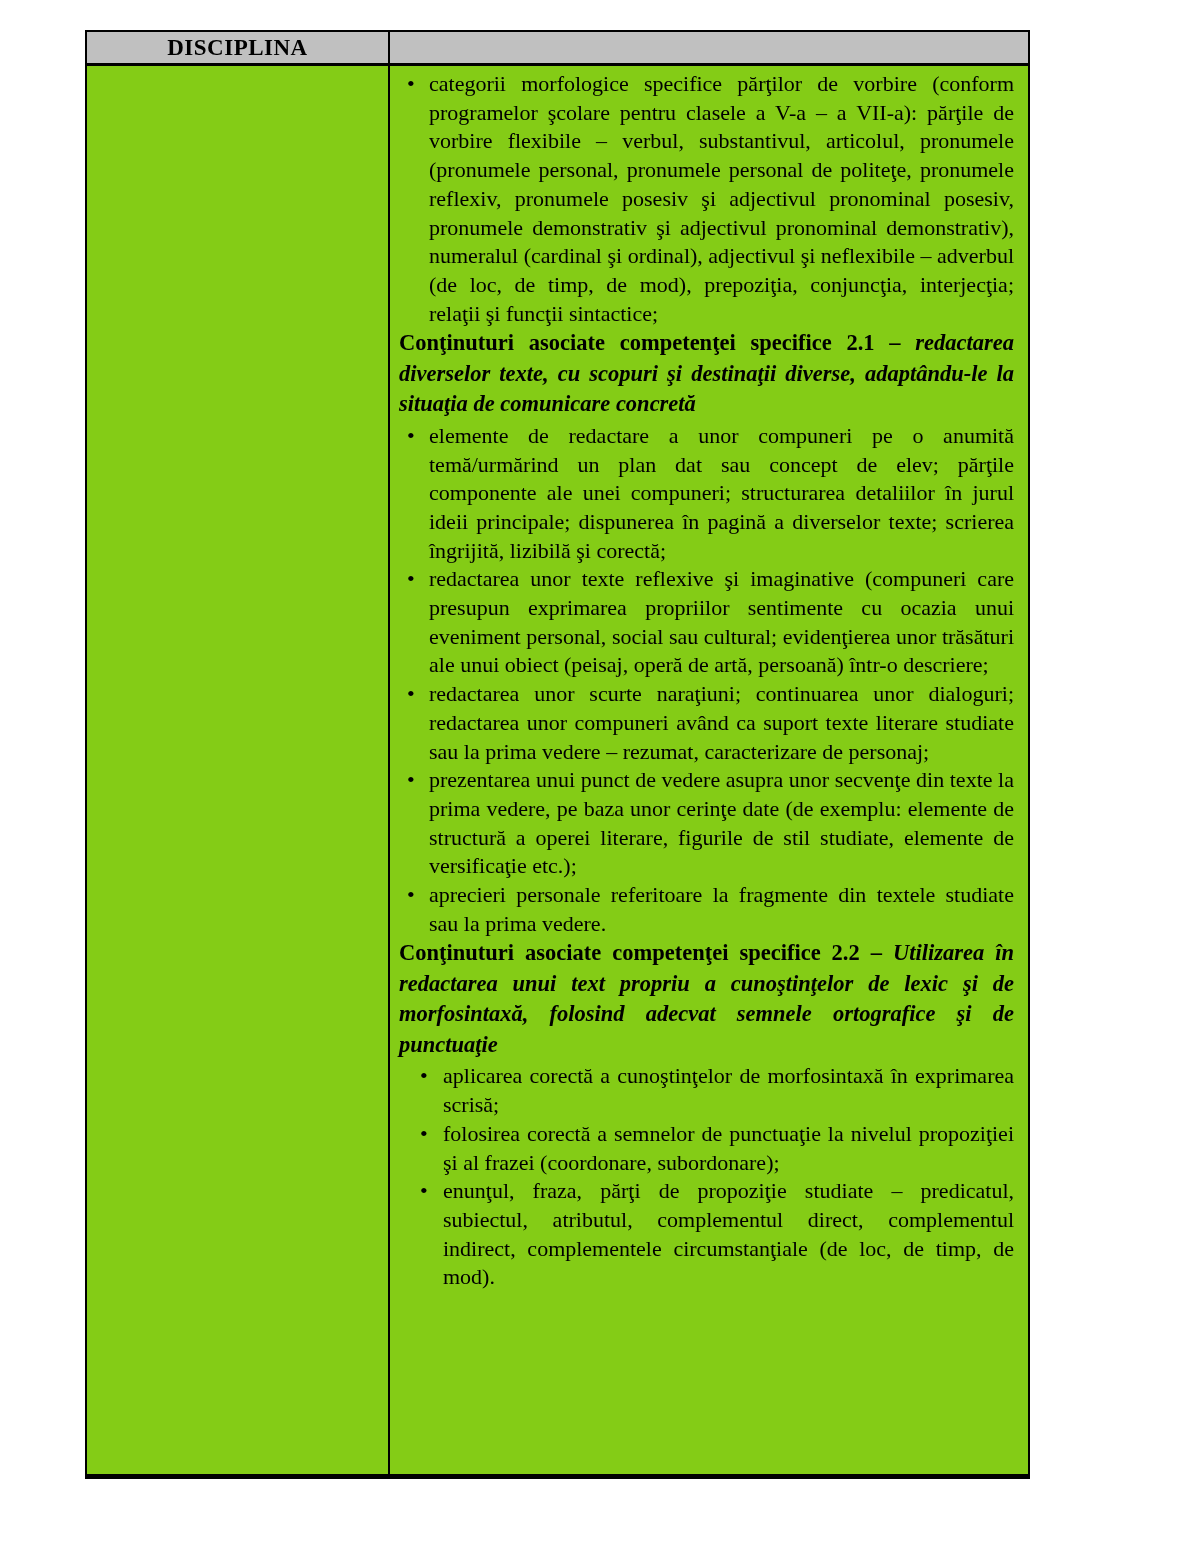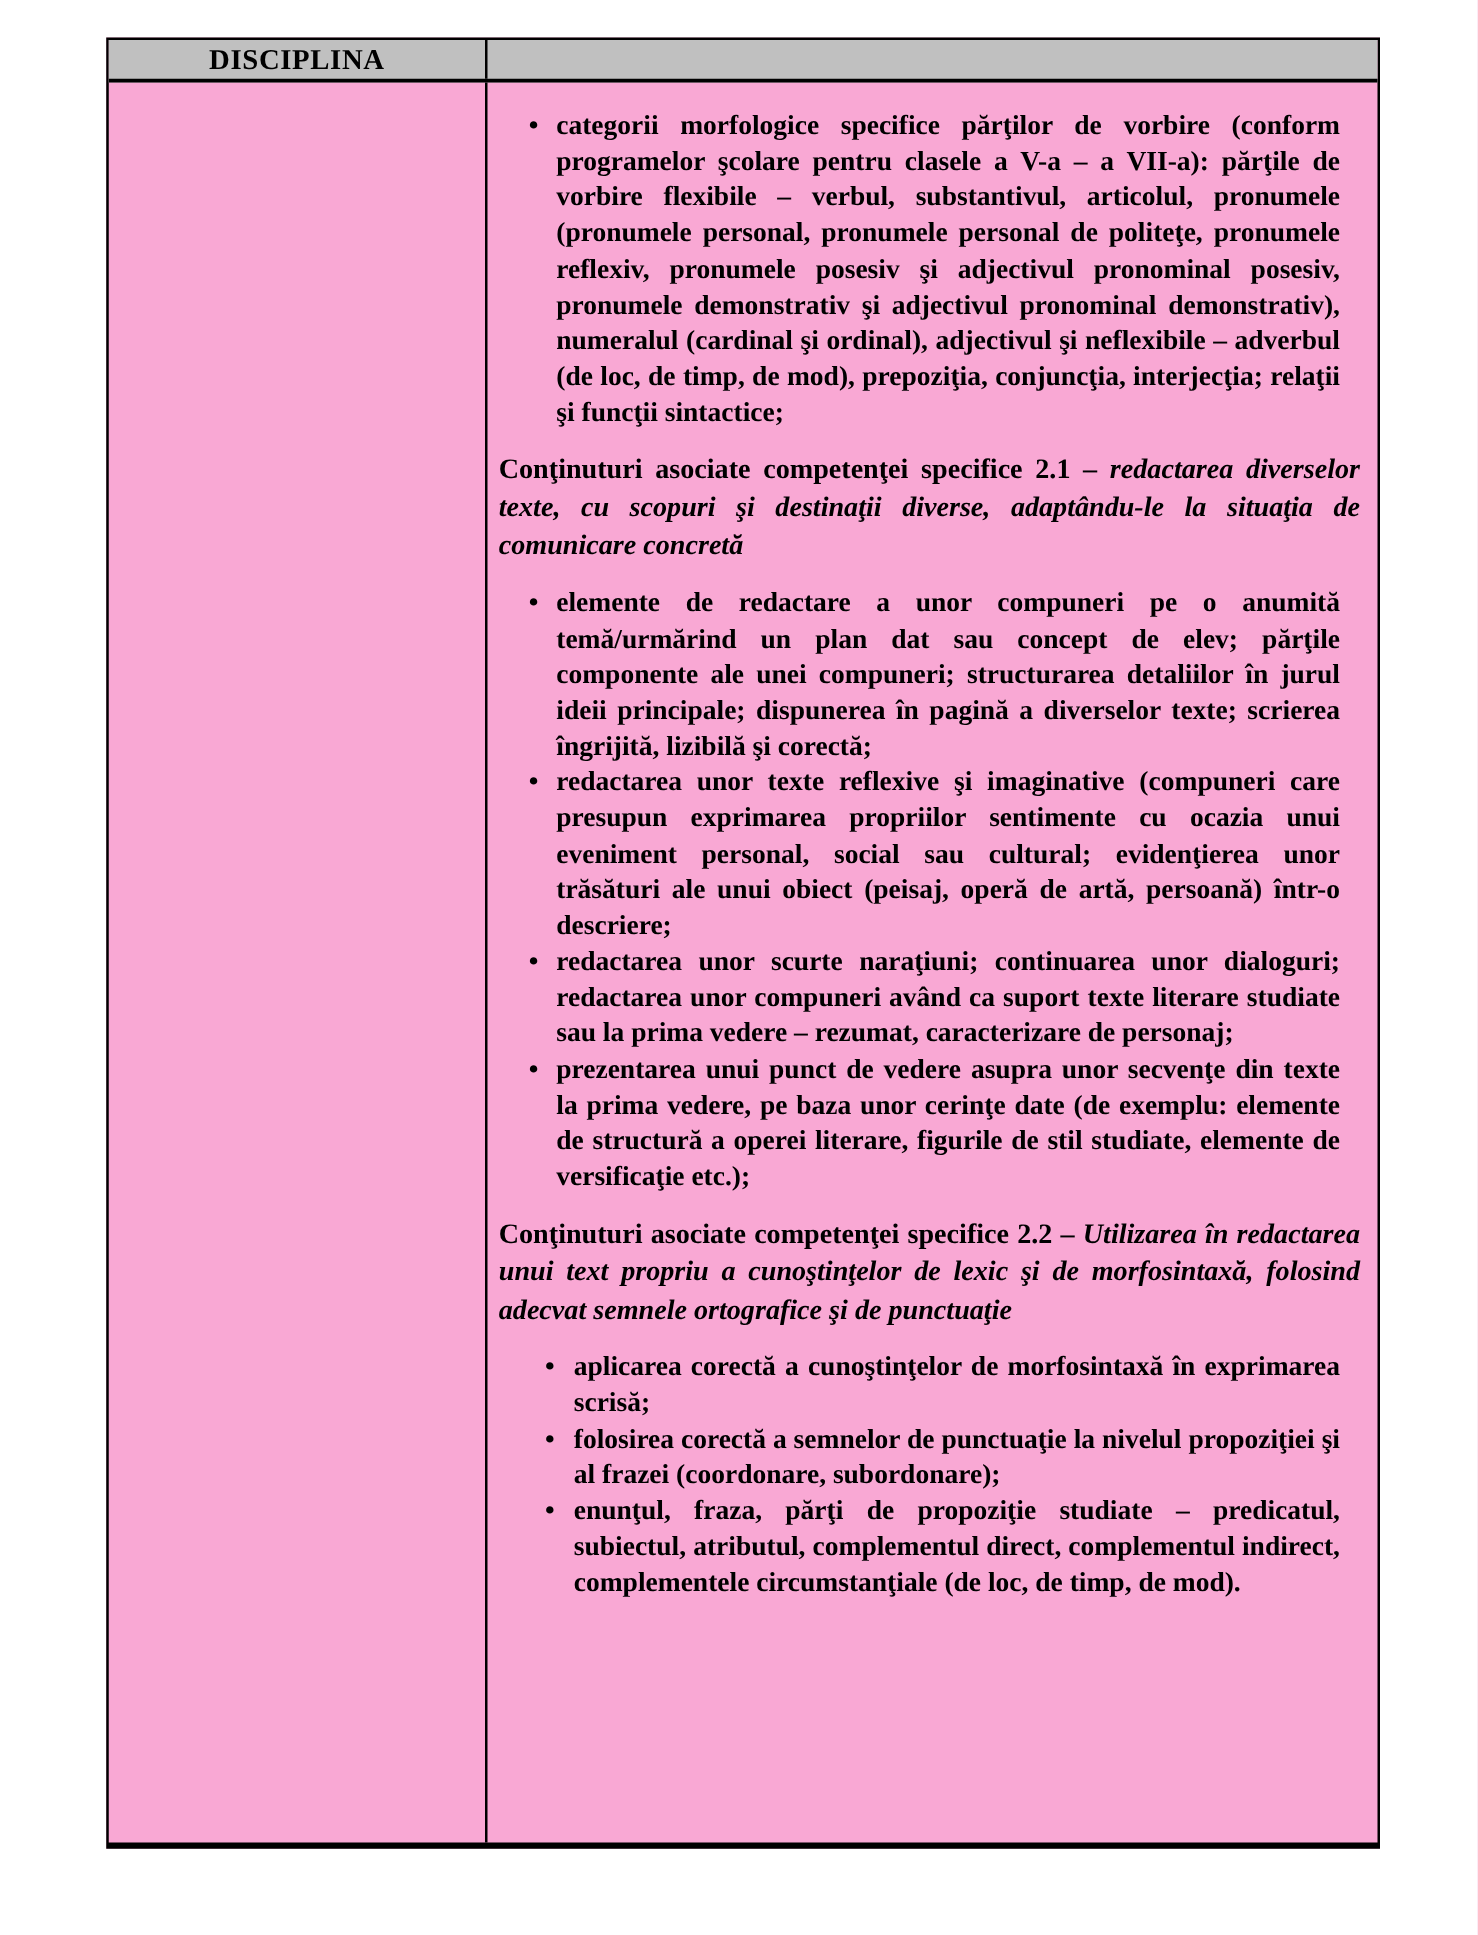--- a/index.html
+++ b/index.html
@@ -6,40 +6,40 @@
   html, body { background: #ffffff; }
   body {
     width: 1182px; height: 1548px;
     position: relative;
     font-family: "Liberation Serif", "DejaVu Serif", serif;
     color: #000000;
   }
   .doc-table {
     position: absolute;
     left: 85px; top: 30px;
-    width: 1019px;
+    width: 945px;
     border: 2px solid #000;
     border-bottom-width: 5px;
-    background: #f9a8d4;
+    background: #84cc16;
   }
   .row { display: flex; align-items: stretch; }
   .col1 { width: 303px; flex: 0 0 303px; border-right: 2px solid #000; }
   .col2 { flex: 1 1 auto; min-width: 0; }
   .thead { background: #c0c0c0; border-bottom: 3px solid #000; }
   .th {
     text-align: center;
     font-weight: bold;
     font-size: 23px;
     line-height: 28px;
     padding: 2px 4px 1px 4px;
     letter-spacing: 0.5px;
   }
   .tbody .col2 { padding: 4px 14px 8px 9px; }
   .tbody { min-height: 1408px; }
-  ul.blist { list-style: none; margin: 16px; padding: 0; font-weight: bold; }
+  ul.blist { list-style: none; margin: 0; padding: 0; }
   ul.blist li {
     position: relative;
     padding-left: 30px;
     text-align: justify;
     font-size: 22px;
     line-height: 28.7px;
   }
   ul.blist li::before {
     content: "\2022";
     position: absolute;
@@ -76,20 +76,21 @@
         <li>categorii morfologice specifice părţilor de vorbire (conform programelor şcolare pentru clasele a V-a – a VII-a): părţile de vorbire flexibile – verbul, substantivul, articolul, pronumele (pronumele personal, pronumele personal de politeţe, pronumele reflexiv, pronumele posesiv şi adjectivul pronominal posesiv, pronumele demonstrativ şi adjectivul pronominal demonstrativ), numeralul (cardinal şi ordinal), adjectivul şi neflexibile – adverbul (de loc, de timp, de mod), prepoziţia, conjuncţia, interjecţia; relaţii şi funcţii sintactice;</li>
       </ul>
 
       <p class="heading"><span>Conţinuturi asociate competenţei specifice 2.1 – </span><span class="ital">redactarea diverselor texte, cu scopuri şi destinaţii diverse, adaptându-le la situaţia de comunicare concretă</span></p>
 
       <ul class="blist">
         <li>elemente de redactare a unor compuneri pe o anumită temă/urmărind un plan dat sau concept de elev; părţile componente ale unei compuneri; structurarea detaliilor în jurul ideii principale; dispunerea în pagină a diverselor texte; scrierea îngrijită, lizibilă şi corectă;</li>
         <li>redactarea unor texte reflexive şi imaginative (compuneri care presupun exprimarea propriilor sentimente cu ocazia unui eveniment personal, social sau cultural; evidenţierea unor trăsături ale unui obiect (peisaj, operă de artă, persoană) într-o descriere;</li>
         <li>redactarea unor scurte naraţiuni; continuarea unor dialoguri; redactarea unor compuneri având ca suport texte literare studiate sau la prima vedere – rezumat, caracterizare de personaj;</li>
         <li>prezentarea unui punct de vedere asupra unor secvenţe din texte la prima vedere, pe baza unor cerinţe date (de exemplu: elemente de structură a operei literare, figurile de stil studiate, elemente de versificaţie etc.);</li>
+        <li>aprecieri personale referitoare la fragmente din textele studiate sau la prima vedere.</li>
       </ul>
 
       <p class="heading"><span>Conţinuturi asociate competenţei specifice 2.2 – </span><span class="ital">Utilizarea în redactarea unui text propriu a cunoştinţelor de lexic şi de morfosintaxă, folosind adecvat semnele ortografice şi de punctuaţie</span></p>
 
       <ul class="blist inner">
         <li>aplicarea corectă a cunoştinţelor de morfosintaxă în exprimarea scrisă;</li>
         <li>folosirea corectă a semnelor de punctuaţie la nivelul propoziţiei şi al frazei (coordonare, subordonare);</li>
         <li>enunţul, fraza, părţi de propoziţie studiate – predicatul, subiectul, atributul, complementul direct, complementul indirect, complementele circumstanţiale (de loc, de timp, de mod).</li>
       </ul>
 

